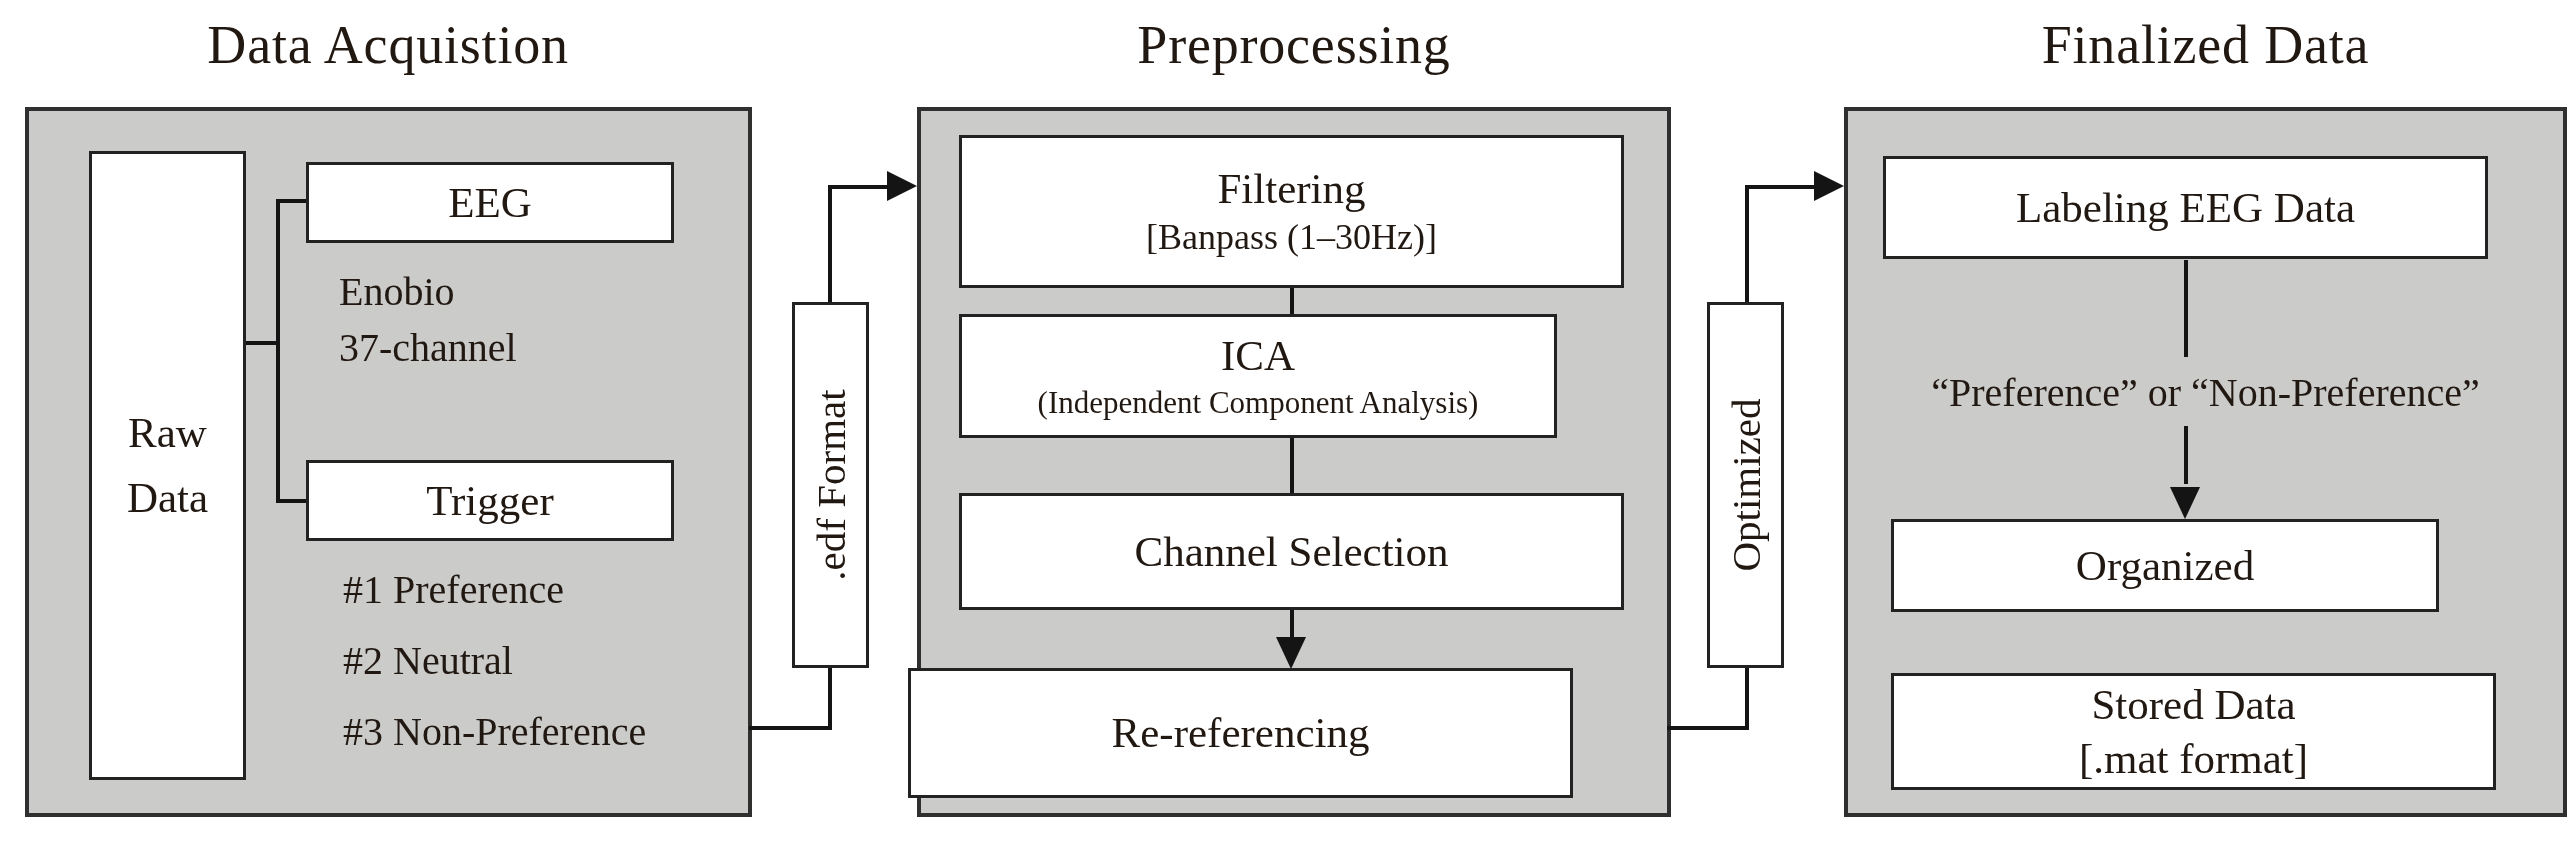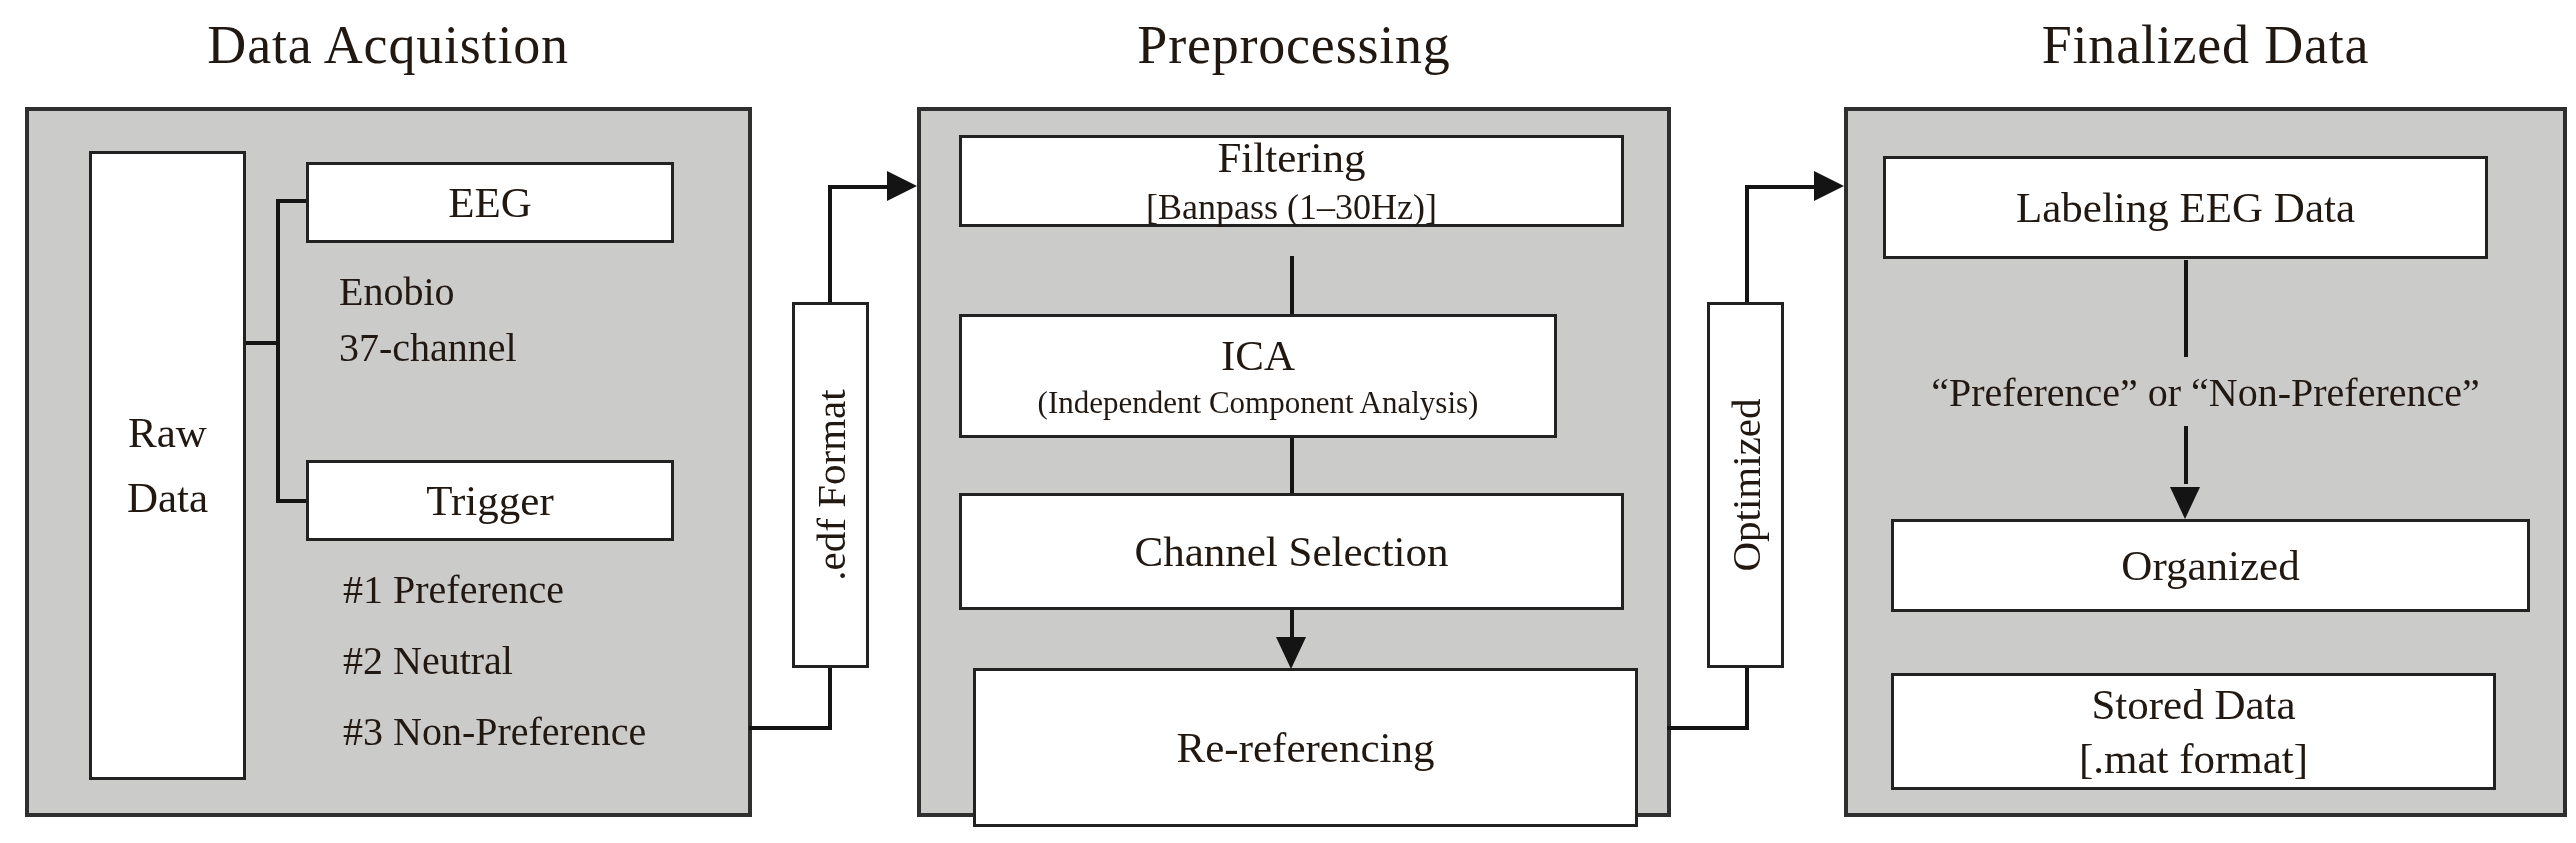--- a/index.html
+++ b/index.html
@@ -115,42 +115,42 @@
 
   <div class="abs cline" style="left:749px;top:726px;width:83px;height:4px;"></div>
   <div class="abs cline" style="left:828px;top:185px;width:4px;height:545px;"></div>
   <div class="abs cline" style="left:828px;top:185px;width:59px;height:4px;"></div>
   <div class="abs arrow-right" style="left:887px;top:171px;"></div>
 
   <div class="abs vbox" style="left:792px;top:302px;width:77px;height:366px;">
     <span class="vtext">.edf Format</span>
   </div>
 
-  <div class="abs wbox" style="left:959px;top:135px;width:665px;height:92px;">
+  <div class="abs wbox" style="left:959px;top:135px;width:665px;height:153px;">
     <div class="main">Filtering</div>
     <div class="sub">[Banpass (1–30Hz)]</div>
   </div>
 
   <div class="abs cline" style="left:1290px;top:256px;width:4px;height:59px;"></div>
 
   <div class="abs wbox" style="left:959px;top:314px;width:598px;height:124px;">
     <div class="main">ICA</div>
     <div class="sub" style="font-size:31px;">(Independent Component Analysis)</div>
   </div>
 
   <div class="abs cline" style="left:1290px;top:438px;width:4px;height:55px;"></div>
 
   <div class="abs wbox" style="left:959px;top:493px;width:665px;height:117px;">
     <div class="main">Channel Selection</div>
   </div>
 
   <div class="abs cline" style="left:1290px;top:610px;width:4px;height:30px;"></div>
   <div class="abs arrow-down" style="left:1276px;top:637px;"></div>
 
-  <div class="abs wbox" style="left:973px;top:668px;width:665px;height:159px;">
+  <div class="abs wbox" style="left:908px;top:668px;width:665px;height:130px;">
     <div class="main">Re-referencing</div>
   </div>
 
   <div class="abs cline" style="left:1667px;top:726px;width:82px;height:4px;"></div>
   <div class="abs cline" style="left:1745px;top:185px;width:4px;height:545px;"></div>
   <div class="abs cline" style="left:1745px;top:185px;width:69px;height:4px;"></div>
   <div class="abs arrow-right" style="left:1814px;top:171px;"></div>
 
   <div class="abs vbox" style="left:1707px;top:302px;width:77px;height:366px;">
     <span class="vtext">Optimized</span>
@@ -160,21 +160,21 @@
     <div class="main">Labeling EEG Data</div>
   </div>
 
   <div class="abs cline" style="left:2184px;top:260px;width:4px;height:97px;"></div>
 
   <div class="abs centered-text" style="left:1844px;top:367px;width:723px;height:51px;font-size:40px;z-index:1;">“Preference” or “Non-Preference”</div>
 
   <div class="abs cline" style="left:2184px;top:426px;width:4px;height:58px;"></div>
   <div class="abs arrow-down" style="left:2170px;top:487px;"></div>
 
-  <div class="abs wbox" style="left:1891px;top:519px;width:639px;height:93px;">
+  <div class="abs wbox" style="left:1891px;top:519px;width:548px;height:93px;">
     <div class="main">Organized</div>
   </div>
 
   <div class="abs wbox" style="left:1891px;top:673px;width:605px;height:117px;">
     <div class="main" style="line-height:1.25;">Stored Data</div>
     <div class="main" style="line-height:1.25;">[.mat format]</div>
   </div>
 
 </div>
 

